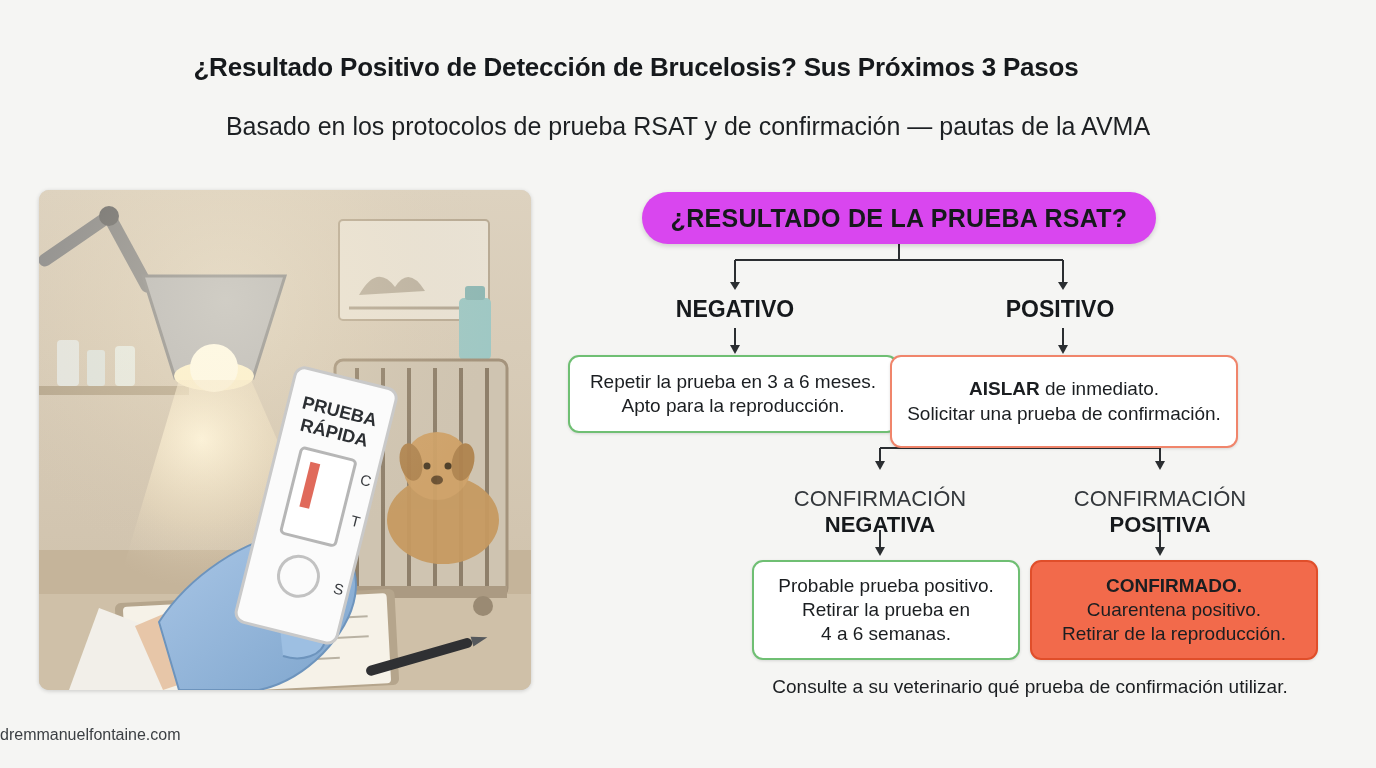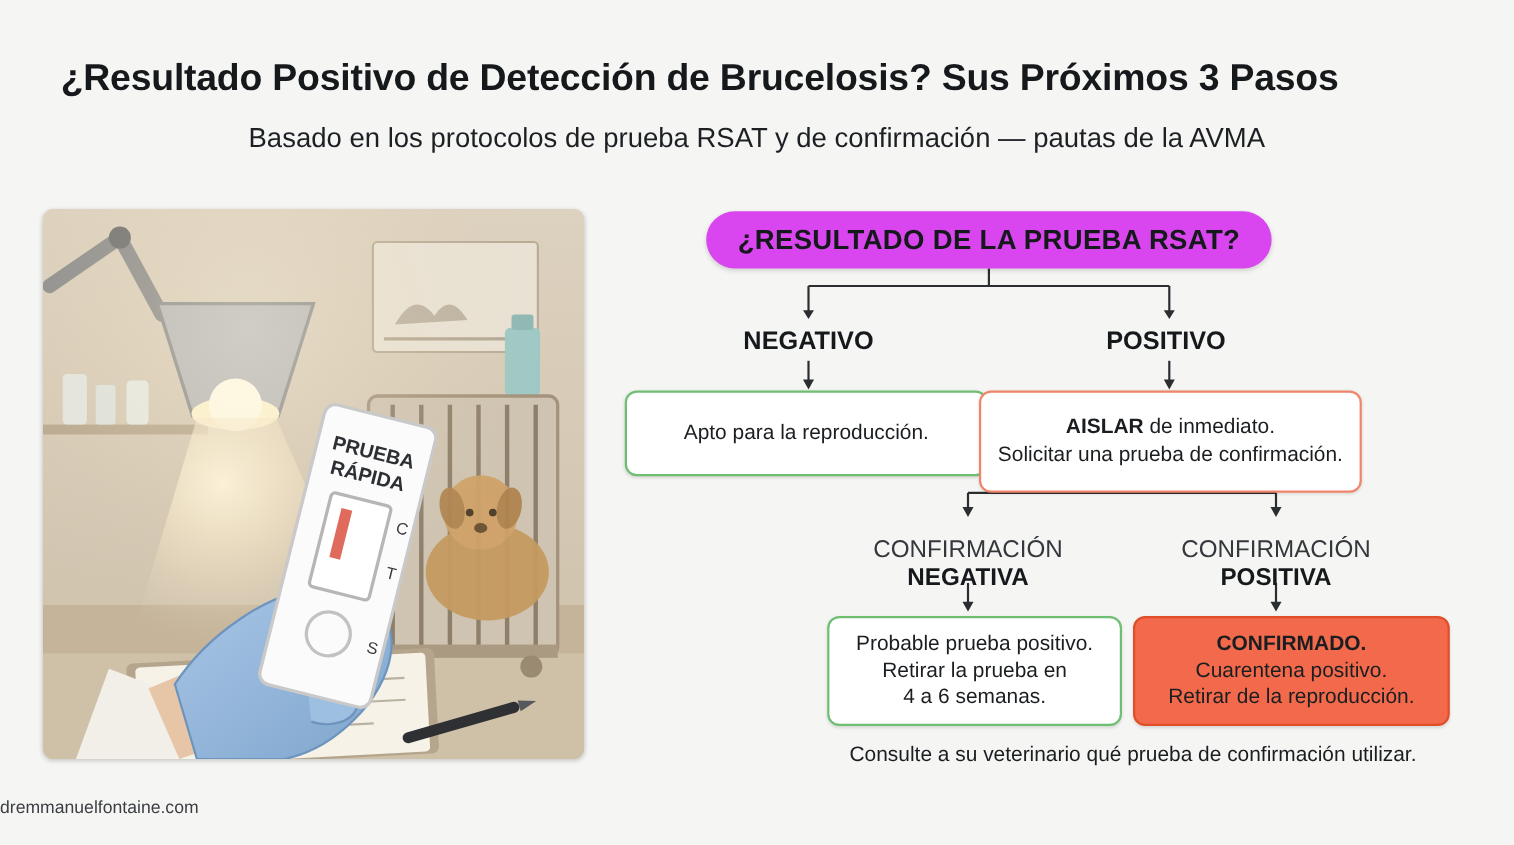--- a/index.html
+++ b/index.html
@@ -20,21 +20,21 @@
     width: 1376px;
     height: 768px;
   }
   
   .title {
     position: absolute;
     top: 52px;
     left: 0;
     width: 1272px;
     text-align: center;
-    font-size: 34px;
+    font-size: 26px;
     font-weight: bold;
     letter-spacing: -0.2px;
     color: #16191c;
   }
   .subtitle {
     position: absolute;
     top: 112px;
     left: 0;
     width: 1376px;
     text-align: center;
@@ -305,20 +305,21 @@
         <path d="M600 366 l-5 -9 l10 0 z" fill="#2b2e31" stroke="none"></path>
       </g>
     </svg>
 
     <div class="node root-node">¿RESULTADO DE LA PRUEBA RSAT?</div>
 
     <div class="node branch-label label-negativo">NEGATIVO</div>
     <div class="node branch-label label-positivo">POSITIVO</div>
 
     <div class="node box green box-negative">
+      <div>Repetir la prueba en 3 a 6 meses.</div>
       <div>Apto para la reproducción.</div>
     </div>
 
     <div class="node box orange box-positive">
       <div>
         <span class="strong">AISLAR</span><span> de inmediato.</span>
       </div>
       <div>Solicitar una prueba de confirmación.</div>
     </div>
 

